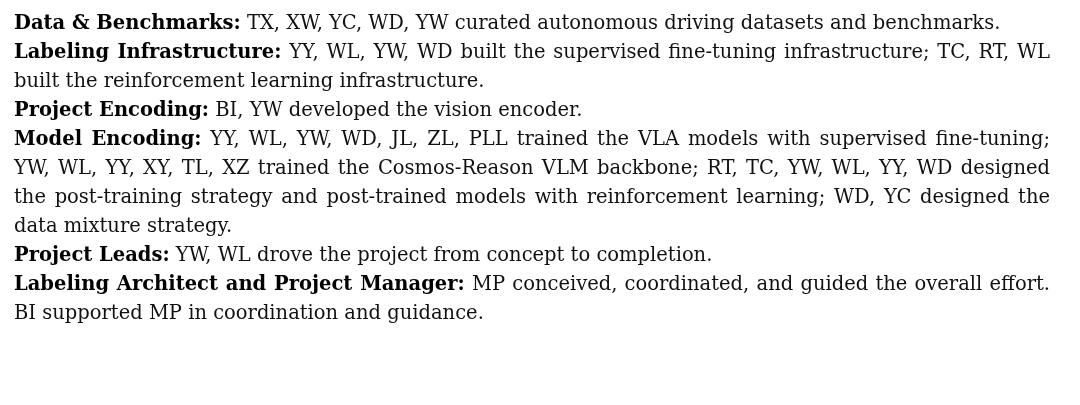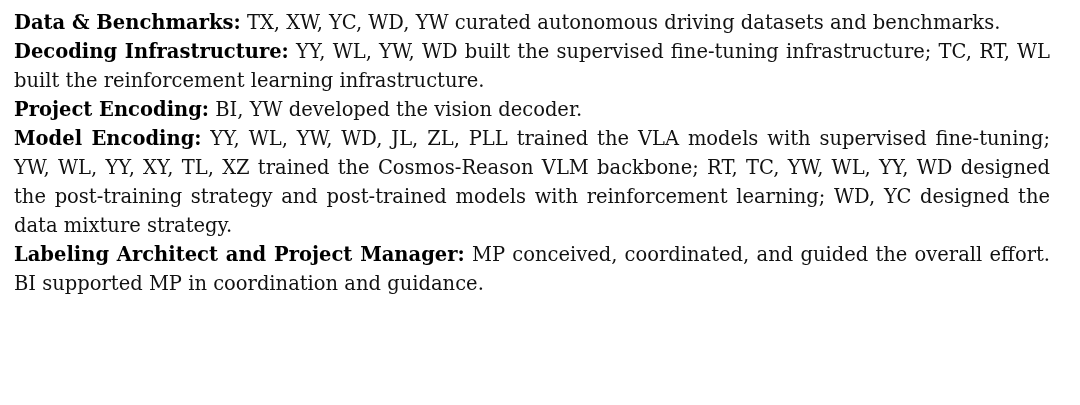--- a/index.html
+++ b/index.html
@@ -30,17 +30,18 @@
   .entry b {
     font-weight: 700;
     color: #000000;
   }
 </style>
 </head>
 <body>
 
 <div class="page">
   <p class="entry"><b>Data &amp; Benchmarks:</b> <span>TX, XW, YC, WD, YW curated autonomous driving datasets and benchmarks.</span></p>
-  <p class="entry"><b>Decoding Infrastructure:</b> <span>YY, WL, YW, WD built the supervised fine-tuning infrastructure; TC, RT, WL built the reinforcement learning infrastructure.</span></p>
-  <p class="entry"><b>Project Encoding:</b> <span>BI, YW developed the vision decoder.</span></p>
+  <p class="entry"><b>Labeling Infrastructure:</b> <span>YY, WL, YW, WD built the supervised fine-tuning infrastructure; TC, RT, WL built the reinforcement learning infrastructure.</span></p>
+  <p class="entry"><b>Project Encoding:</b> <span>BI, YW developed the vision encoder.</span></p>
   <p class="entry"><b>Model Encoding:</b> <span>YY, WL, YW, WD, JL, ZL, PLL trained the VLA models with supervised fine-tuning; YW, WL, YY, XY, TL, XZ trained the Cosmos-Reason VLM backbone; RT, TC, YW, WL, YY, WD designed the post-training strategy and post-trained models with reinforcement learning; WD, YC designed the data mixture strategy.</span></p>
+  <p class="entry"><b>Project Leads:</b> <span>YW, WL drove the project from concept to completion.</span></p>
   <p class="entry"><b>Labeling Architect and Project Manager:</b> <span>MP conceived, coordinated, and guided the overall effort.  BI supported MP in coordination and guidance.</span></p>
 </div>
 
 </body></html>

